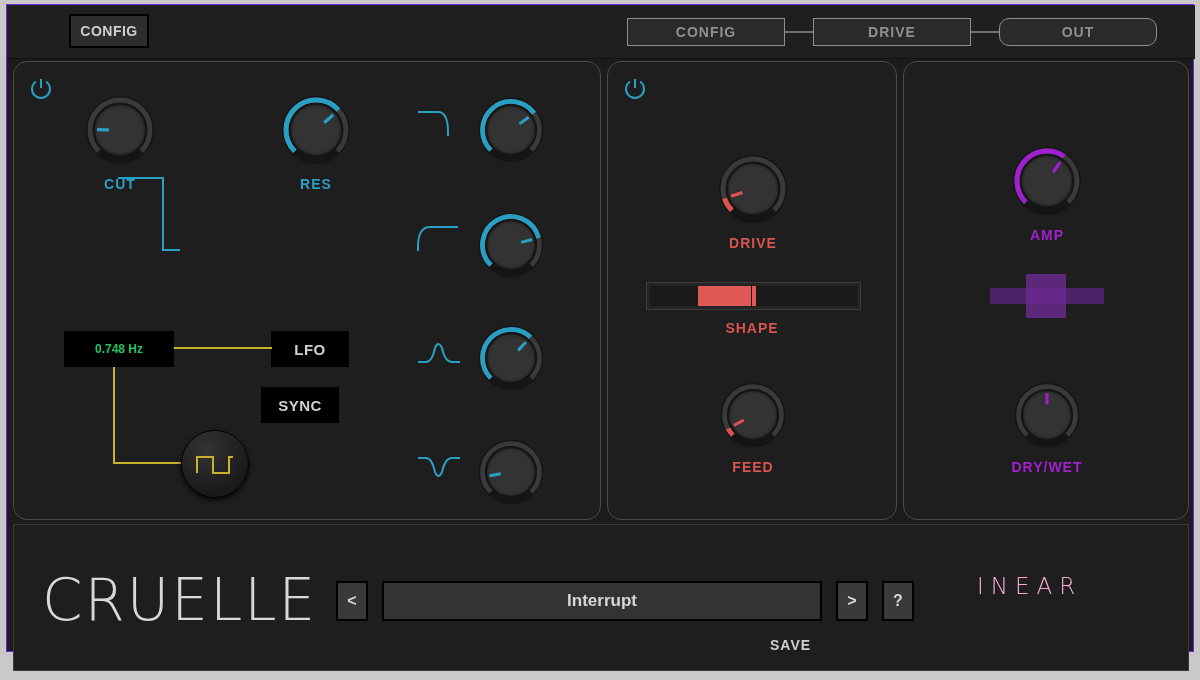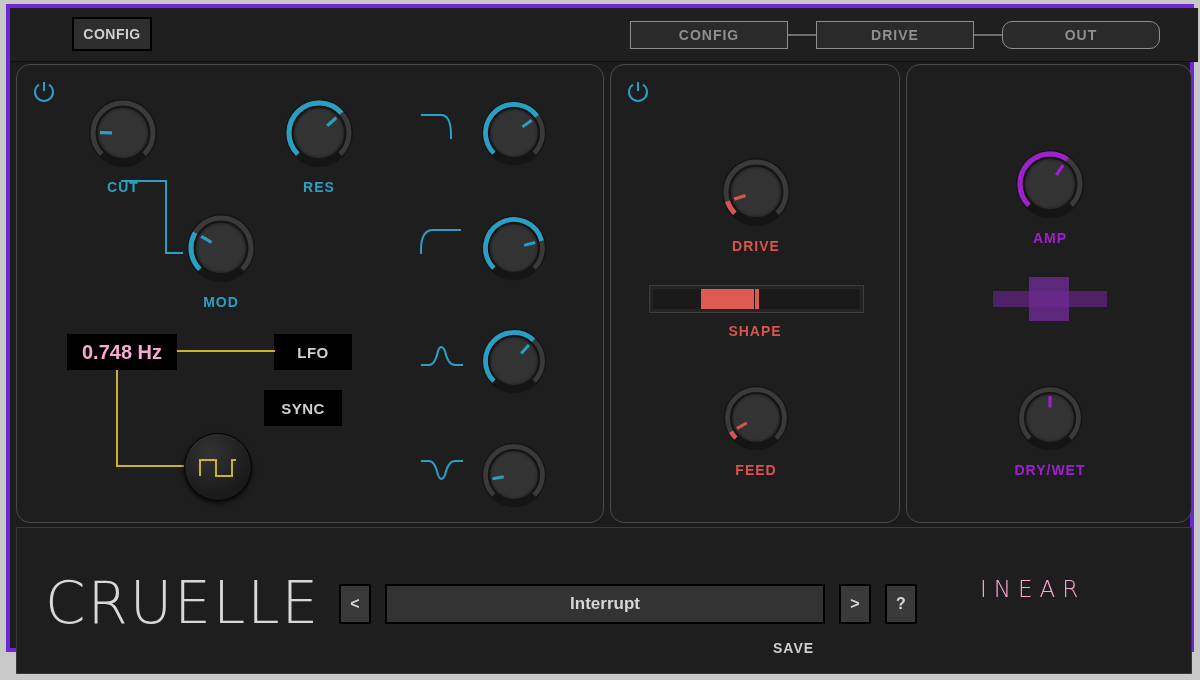--- a/index.html
+++ b/index.html
@@ -6,21 +6,21 @@
   html, body {
     width: 1200px; height: 680px;
     background: #c9c9c9;
     font-family: "Liberation Sans", sans-serif;
     overflow: hidden;
   }
   .plugin {
     position: absolute; left: 6px; top: 4px;
     width: 1188px; height: 648px;
     background: #1c1c1c;
-    border: 4px solid #6d28d9;
+    border: 1px solid #6d28d9;
   }
 
   
   .header {
     position: absolute; left: 0; top: 0; width: 1188px; height: 54px;
     background: #1f1f1f;
     border-bottom: 1px solid #111;
   }
   .config-btn {
     position: absolute; left: 62px; top: 9px;
@@ -71,22 +71,22 @@
     font-size: 14px; font-weight: bold; letter-spacing: 1px;
   }
 
   
   .curve-icon { position: absolute; }
 
   
   .hzbox {
     position: absolute;
     background: #000;
-    color: #f9a8d4;
-    font-size: 20px; font-weight: bold;
+    color: #22c55e;
+    font-size: 12px; font-weight: bold;
     display: flex; align-items: center; justify-content: center;
     cursor: pointer;
   }
   .mini-btn {
     position: absolute;
     background: #000000;
     border: 2px solid #000;
     color: #d0d0d0;
     font-size: 15px; font-weight: bold; letter-spacing: 0.5px;
     display: flex; align-items: center; justify-content: center;
@@ -193,31 +193,20 @@
       <svg width="80" height="80" viewBox="0 0 80 80" id="k-cut">
           <circle cx="40" cy="40" r="34" fill="#151515"></circle>
           <path d="M 18.78679656440357 61.21320343559643 A 30 30 0 1 1 61.21320343559643 61.21320343559643" stroke="#3a3a3a" stroke-width="5" fill="none" stroke-linecap="butt"></path>
           <circle cx="40" cy="40" r="26" fill="#2d2d2d" stroke="#161616" stroke-width="2"></circle>
           <circle cx="40" cy="40" r="23" fill="#333"></circle>
           <line x1="29.001357042701734" y1="39.82721950956997" x2="17.002837452921806" y2="39.63873170182812" stroke="#2a9fc4" stroke-width="3.2" stroke-linecap="butt"></line>
         </svg>
       <div class="knob-label" style="top:86px; color:#2a9fc4;">CUT</div>
     </div>
 
-    <div class="knob" style="left:164px; top:143px;">
-      <svg width="80" height="80" viewBox="0 0 80 80" id="k-mod">
-          <circle cx="40" cy="40" r="34" fill="#151515"></circle>
-          <path d="M 18.78679656440357 61.21320343559643 A 30 30 0 1 1 61.21320343559643 61.21320343559643" stroke="#3a3a3a" stroke-width="5" fill="none" stroke-linecap="butt"></path>
-          <path d="M 18.78679656440357 61.21320343559643 A 30 30 0 0 1 14.177739189881695 24.72875752748886" stroke="#2a9fc4" stroke-width="5" fill="none" stroke-linecap="butt"></path>
-          <circle cx="40" cy="40" r="26" fill="#2d2d2d" stroke="#161616" stroke-width="2"></circle>
-          <circle cx="40" cy="40" r="23" fill="#333"></circle>
-          <line x1="30.531837702956622" y1="34.40054442674592" x2="20.2029333789093" y2="28.29204743774146" stroke="#2a9fc4" stroke-width="3.2" stroke-linecap="butt"></line>
-        </svg>
-      <div class="knob-label" style="top:86px; color:#2a9fc4;">MOD</div>
-    </div>
 
     <svg style="position:absolute; left:104px; top:58px;" width="70" height="150">
       <path d="M 0 58 L 45 58 L 45 130 L 62 130" stroke="#2a9fc4" stroke-width="2" fill="none"></path>
     </svg>
 
     <div class="knob" style="left:262px; top:28px;">
       <svg width="80" height="80" viewBox="0 0 80 80" id="k-res">
           <circle cx="40" cy="40" r="34" fill="#151515"></circle>
           <path d="M 18.78679656440357 61.21320343559643 A 30 30 0 1 1 61.21320343559643 61.21320343559643" stroke="#3a3a3a" stroke-width="5" fill="none" stroke-linecap="butt"></path>
           <path d="M 18.78679656440357 61.21320343559643 A 30 30 0 1 1 62.503332088913794 20.160644040290453" stroke="#2a9fc4" stroke-width="5" fill="none" stroke-linecap="butt"></path>

